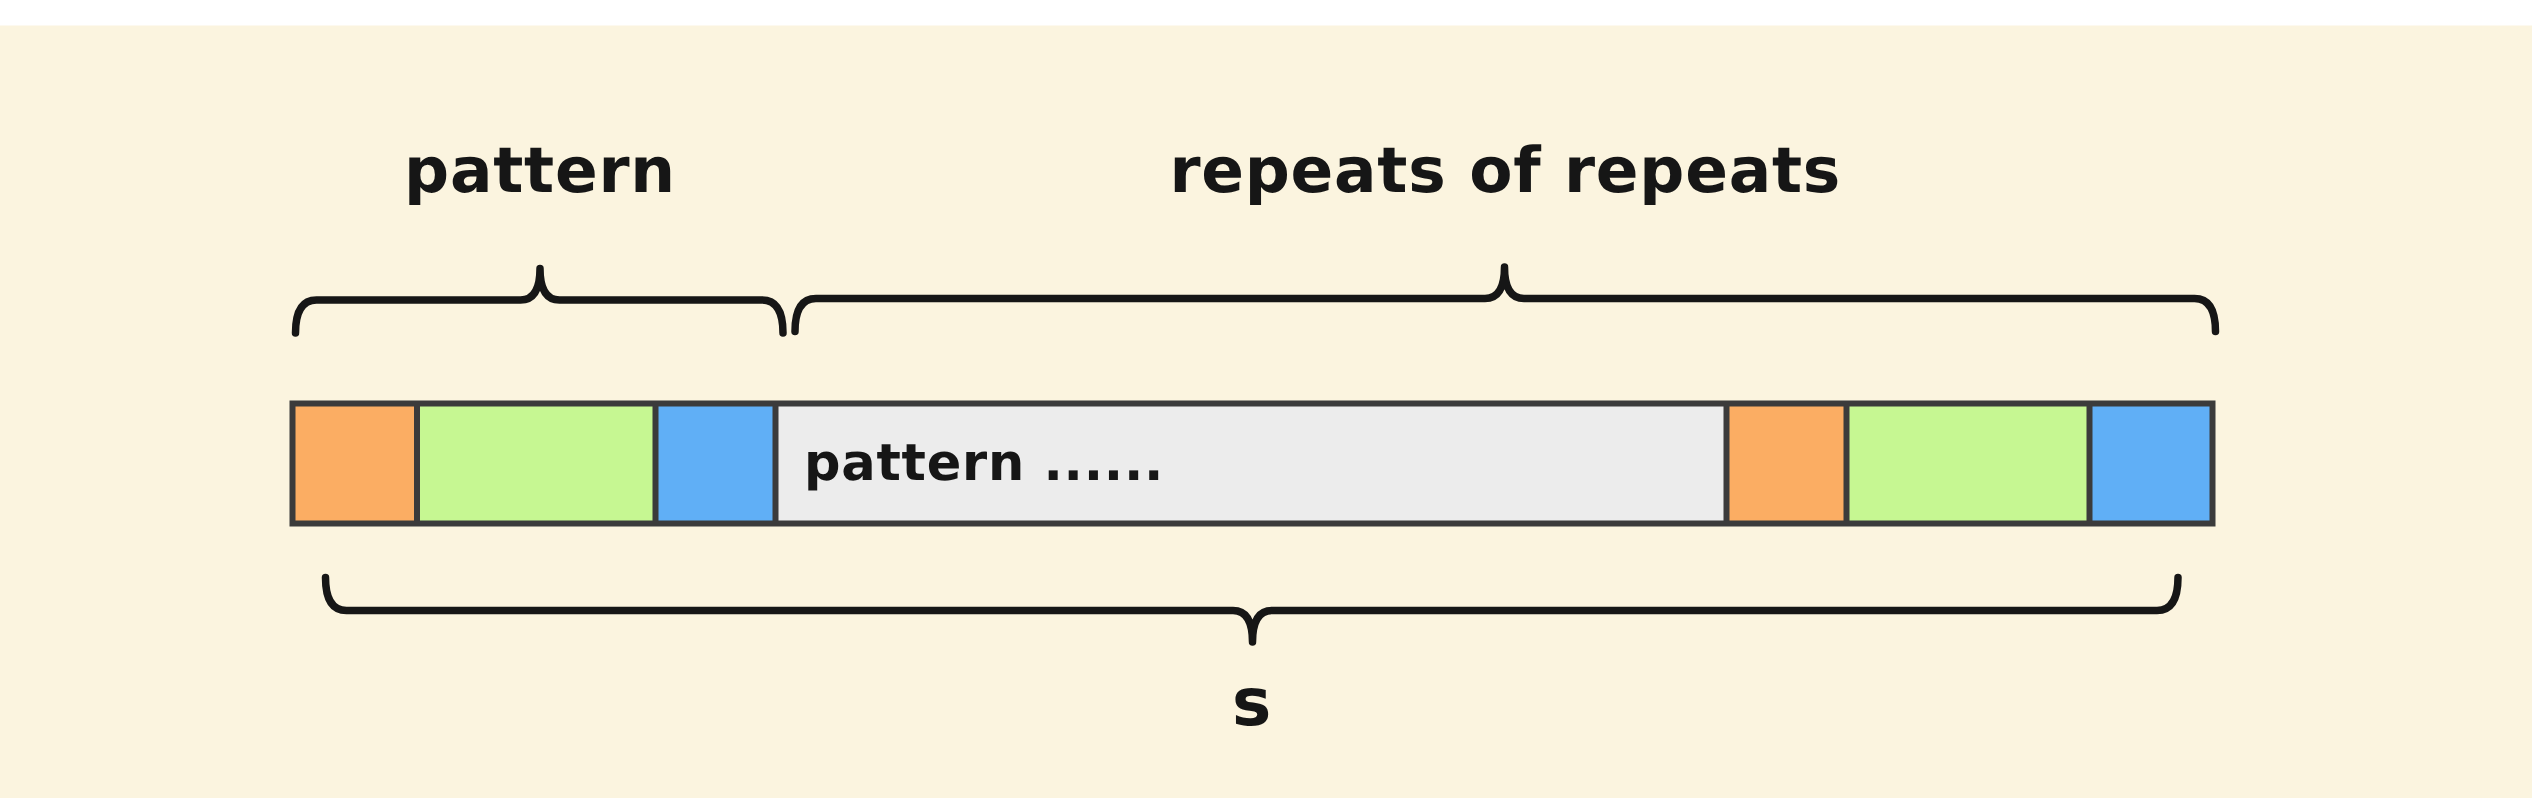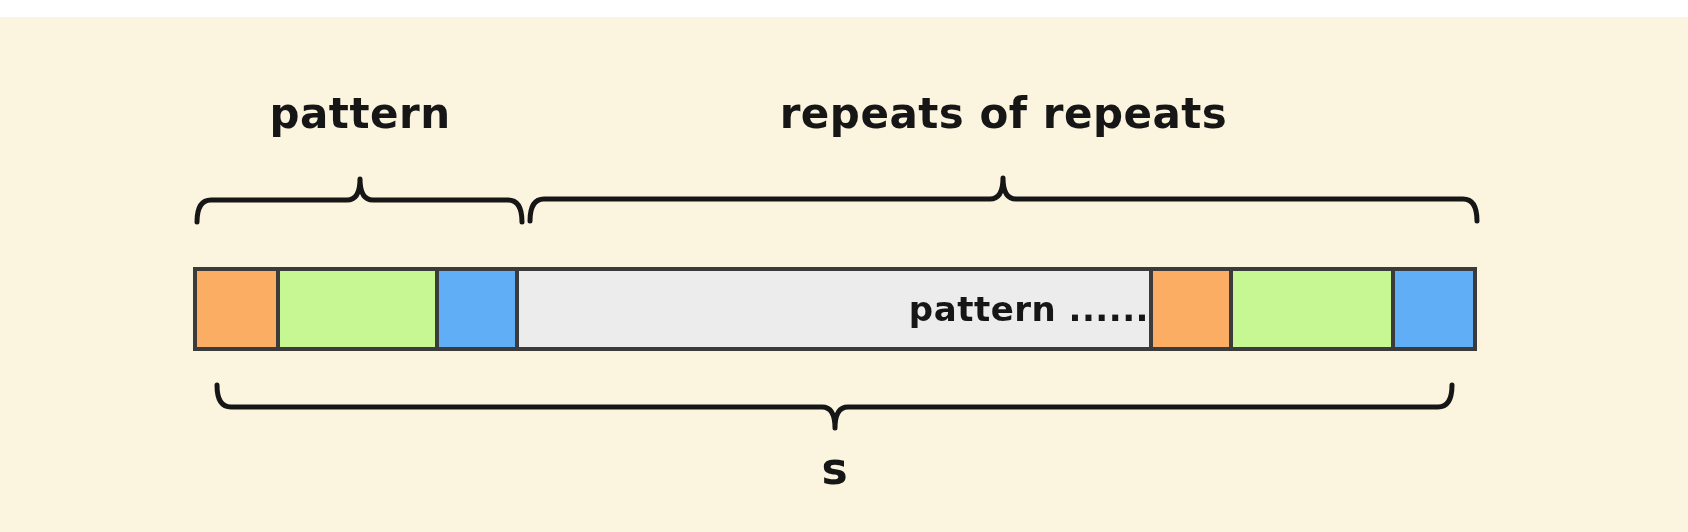--- a/index.html
+++ b/index.html
@@ -47,21 +47,22 @@
     box-sizing: border-box;
     display: flex;
     padding: 4px;
     gap: 4px;
   }
   .segment {
     height: 100%;
     box-sizing: border-box;
     display: flex;
     align-items: center;
-    justify-content: flex-end;
+    justify-content: flex-start;
+    padding-left: 17px;
   }
   .seg-orange1 { width: 79px; }
   .seg-green1  { width: 155px; }
   .seg-blue1   { width: 76px; }
   .seg-gray    { flex: 1 1 auto; }
   .seg-orange2 { width: 76px; }
   .seg-green2  { width: 158px; }
   .seg-blue2   { width: 78px; }
 
   .gray-text {

